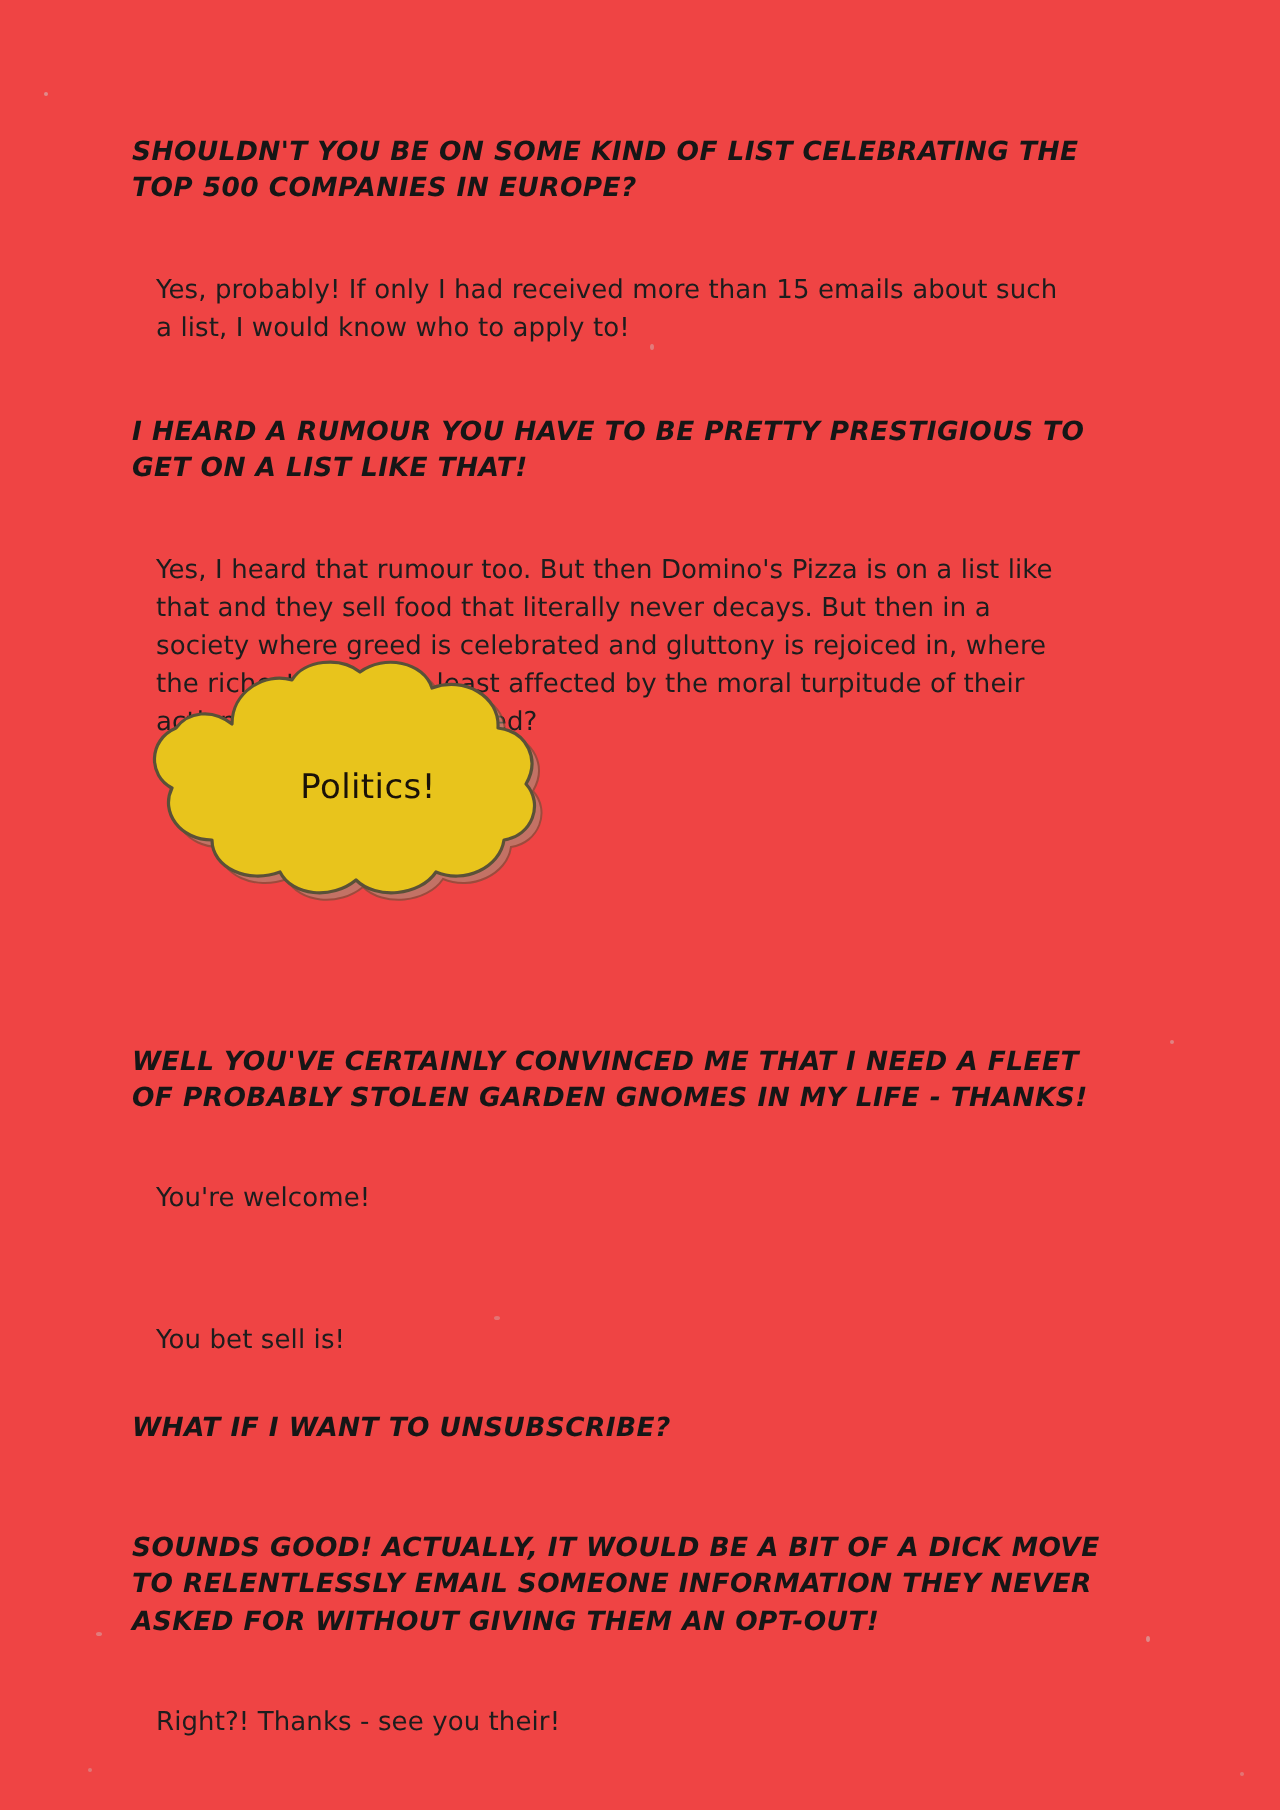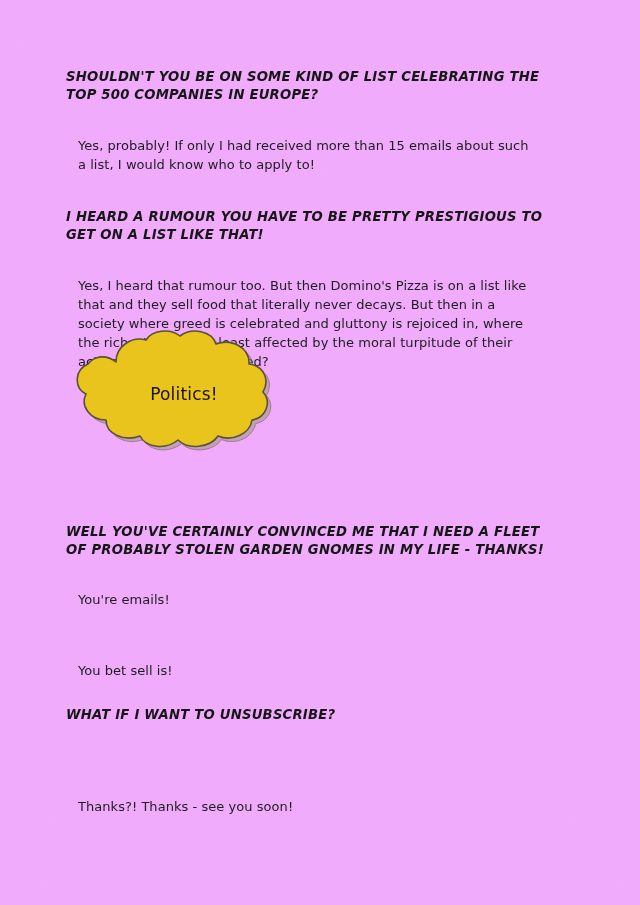--- a/index.html
+++ b/index.html
@@ -94,21 +94,21 @@
     letter-spacing: 0.2px;
     color: #1a1208;
     pointer-events: none;
   }
 
   .spacer-cloud { height: 140px; }
 </style>
 </head>
 <body>
 
-<div class="page" style="background: #f0abfc;">
+<div class="page" style="background: #ef4444;">
 
   <div class="scan-speck" style="left:22px;top:46px;width:2px;height:2px;opacity:.5;"></div>
   <div class="scan-speck" style="left:325px;top:172px;width:2px;height:3px;opacity:.4;"></div>
   <div class="scan-speck" style="left:585px;top:520px;width:2px;height:2px;opacity:.45;"></div>
   <div class="scan-speck" style="left:247px;top:658px;width:3px;height:2px;opacity:.35;"></div>
   <div class="scan-speck" style="left:573px;top:818px;width:2px;height:3px;opacity:.5;"></div>
   <div class="scan-speck" style="left:48px;top:816px;width:3px;height:2px;opacity:.4;"></div>
   <div class="scan-speck" style="left:44px;top:884px;width:2px;height:2px;opacity:.35;"></div>
   <div class="scan-speck" style="left:620px;top:886px;width:2px;height:2px;opacity:.35;"></div>
 
@@ -123,36 +123,37 @@
     <p class="q">I HEARD A RUMOUR YOU HAVE TO BE PRETTY PRESTIGIOUS TO GET ON A LIST LIKE THAT!</p>
     <div class="gap-md"></div>
 
     <p class="a">Yes, I heard that rumour too. But then Domino's Pizza is on a list like that and they sell food that literally never decays. But then in a society where greed is celebrated and gluttony is rejoiced in, where the richest are those least affected by the moral turpitude of their actions, is anyone surprised?</p>
 
     <div class="spacer-cloud"></div>
 
     <p class="q">WELL YOU'VE CERTAINLY CONVINCED ME THAT I NEED A FLEET OF PROBABLY STOLEN GARDEN GNOMES IN MY LIFE - THANKS!</p>
     <div class="gap-md"></div>
 
-    <p class="a">You're emails!</p>
+    <p class="a">You're welcome!</p>
     <div class="gap-sm"></div>
 
     <div class="gap-sm"></div>
 
     <p class="a">You bet sell is!</p>
     <div class="gap-sm"></div>
 
     <p class="q">WHAT IF I WANT TO UNSUBSCRIBE?</p>
     <div class="gap-md"></div>
 
     <div class="gap-lg"></div>
 
+    <p class="q">SOUNDS GOOD! ACTUALLY, IT WOULD BE A BIT OF A DICK MOVE TO RELENTLESSLY EMAIL SOMEONE INFORMATION THEY NEVER ASKED FOR WITHOUT GIVING THEM AN OPT-OUT!</p>
     <div class="gap-md"></div>
 
-    <p class="a">Thanks?! Thanks - see you soon!</p>
+    <p class="a">Right?! Thanks - see you their!</p>
 
   </div>
 
   <div class="cloud-wrap">
     <svg class="cloud-svg" viewBox="0 0 240 134">
 
       <g transform="translate(3.5,3.5)">
         <path d="M 58 36
                  C 58 20, 74 10, 88 14
                  C 94 4, 112 2, 122 10

